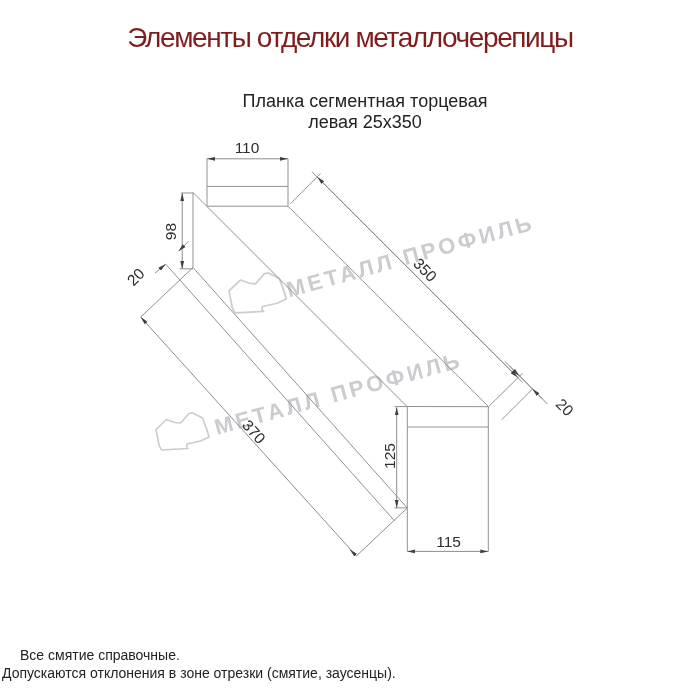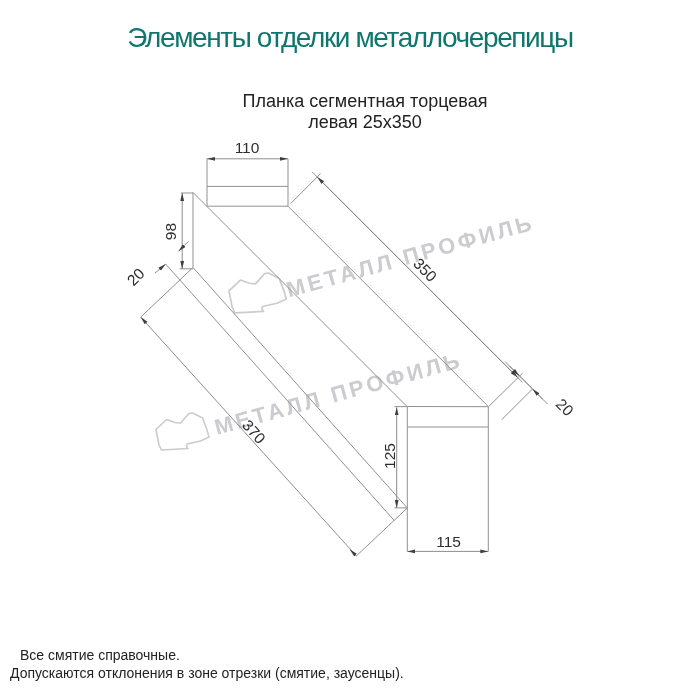--- a/index.html
+++ b/index.html
@@ -1,17 +1,17 @@
 <!DOCTYPE html>
 <html><head>
 <meta charset="utf-8">
 <style>
   html,body{margin:0;padding:0;background:#ffffff;width:700px;height:700px;overflow:hidden;}
   body{font-family:"Liberation Sans", sans-serif;position:relative;}
-  .title{position:absolute;left:0;top:22px;width:700px;text-align:center;font-size:28px;color:#0f766e;letter-spacing:-1.4px;}
+  .title{position:absolute;left:0;top:22px;width:700px;text-align:center;font-size:28px;color:#7f1d1d;letter-spacing:-1.4px;}
   .subtitle{position:absolute;left:15px;top:91px;width:700px;text-align:center;font-size:18px;color:#222;line-height:21px;}
   .foot{position:absolute;font-size:14px;color:#222;}
 </style>
 </head>
 <body>
 
 <div class="title">Элементы отделки металлочерепицы</div>
 
 <div class="subtitle">Планка сегментная торцевая<br>левая 25х350</div>
 
@@ -115,13 +115,13 @@
     <text x="564.5" y="412.5" text-anchor="middle" transform="rotate(45 564.5 407.5)">20</text>
 
     <text x="390" y="460.5" text-anchor="middle" transform="rotate(-90 390 456)">125</text>
 
     <text x="448.6" y="546.5" text-anchor="middle">115</text>
   </g>
 </svg>
 
 <div class="foot" style="top:647px;left:20px">Все смятие справочные.</div>
 
-<div class="foot" style="top:665px;left:10px">Допускаются отклонения в зоне отрезки (смятие, заусенцы).</div>
+<div class="foot" style="top:665px;left:2px">Допускаются отклонения в зоне отрезки (смятие, заусенцы).</div>
 
 </body></html>

